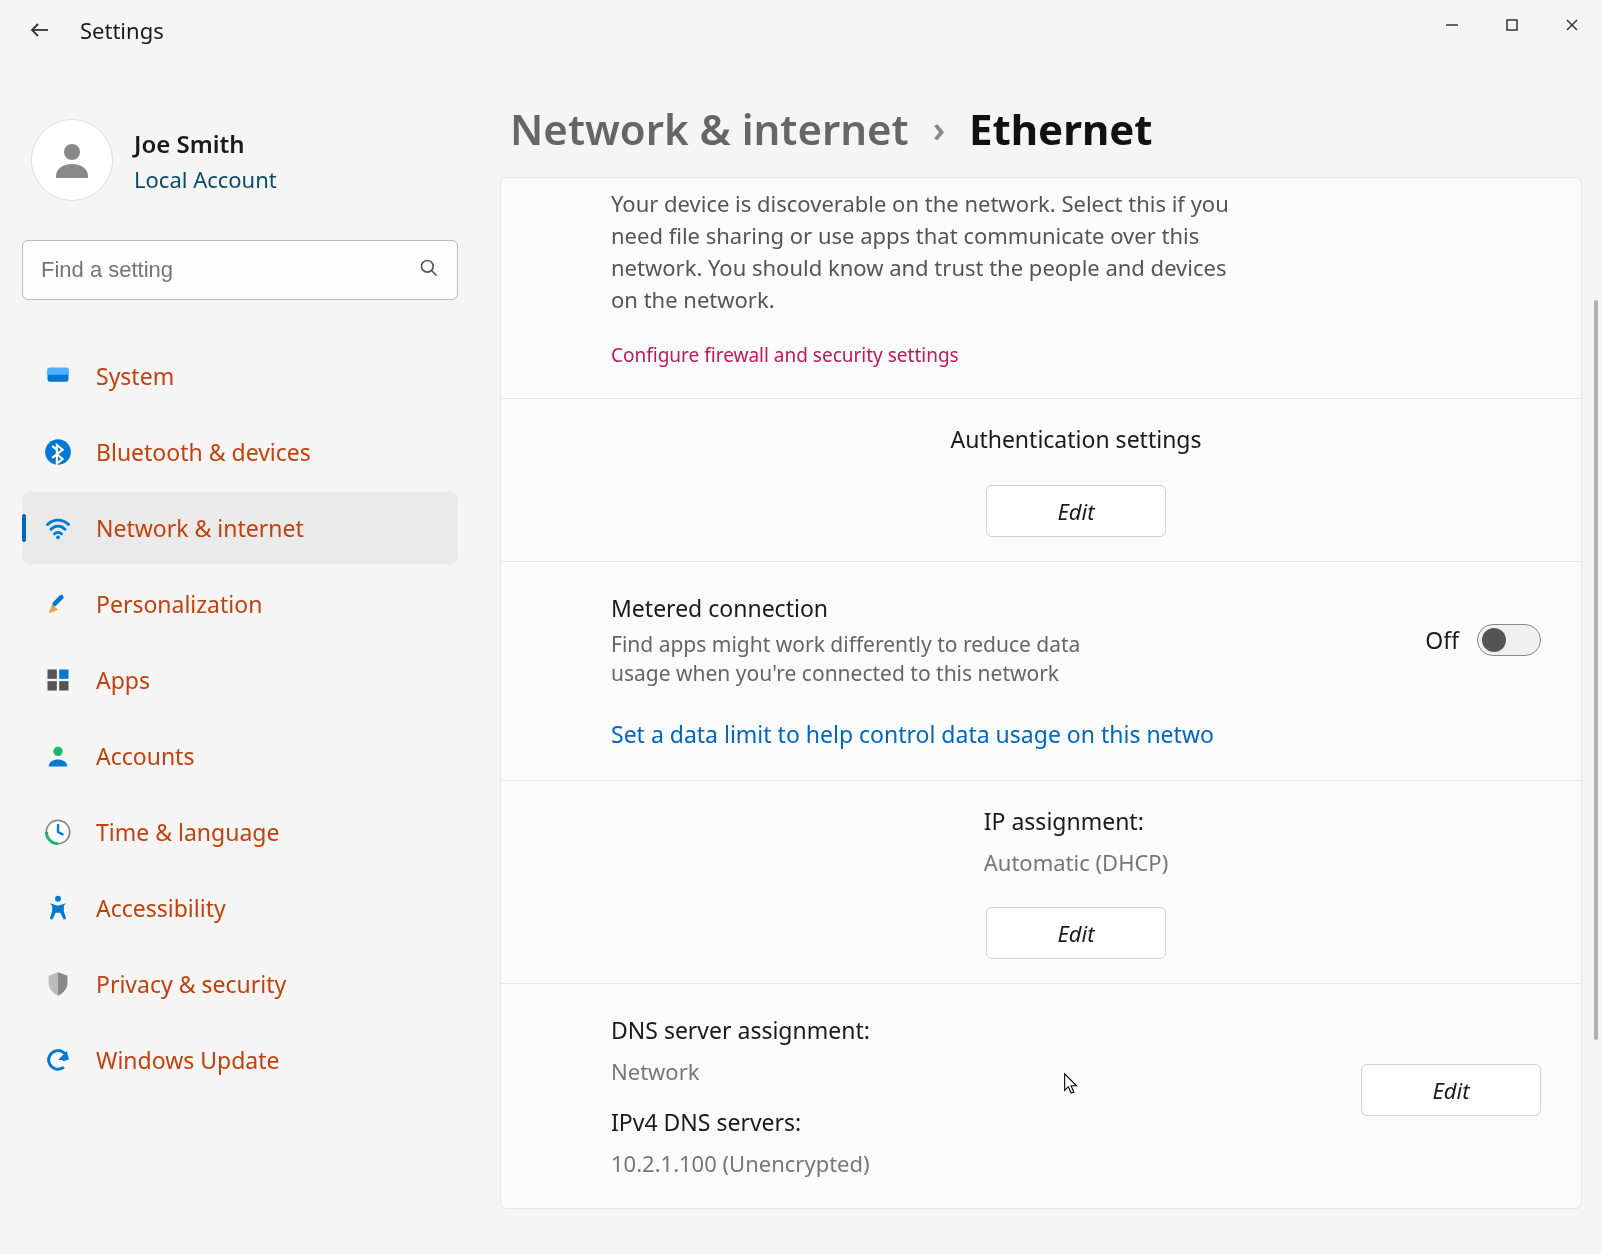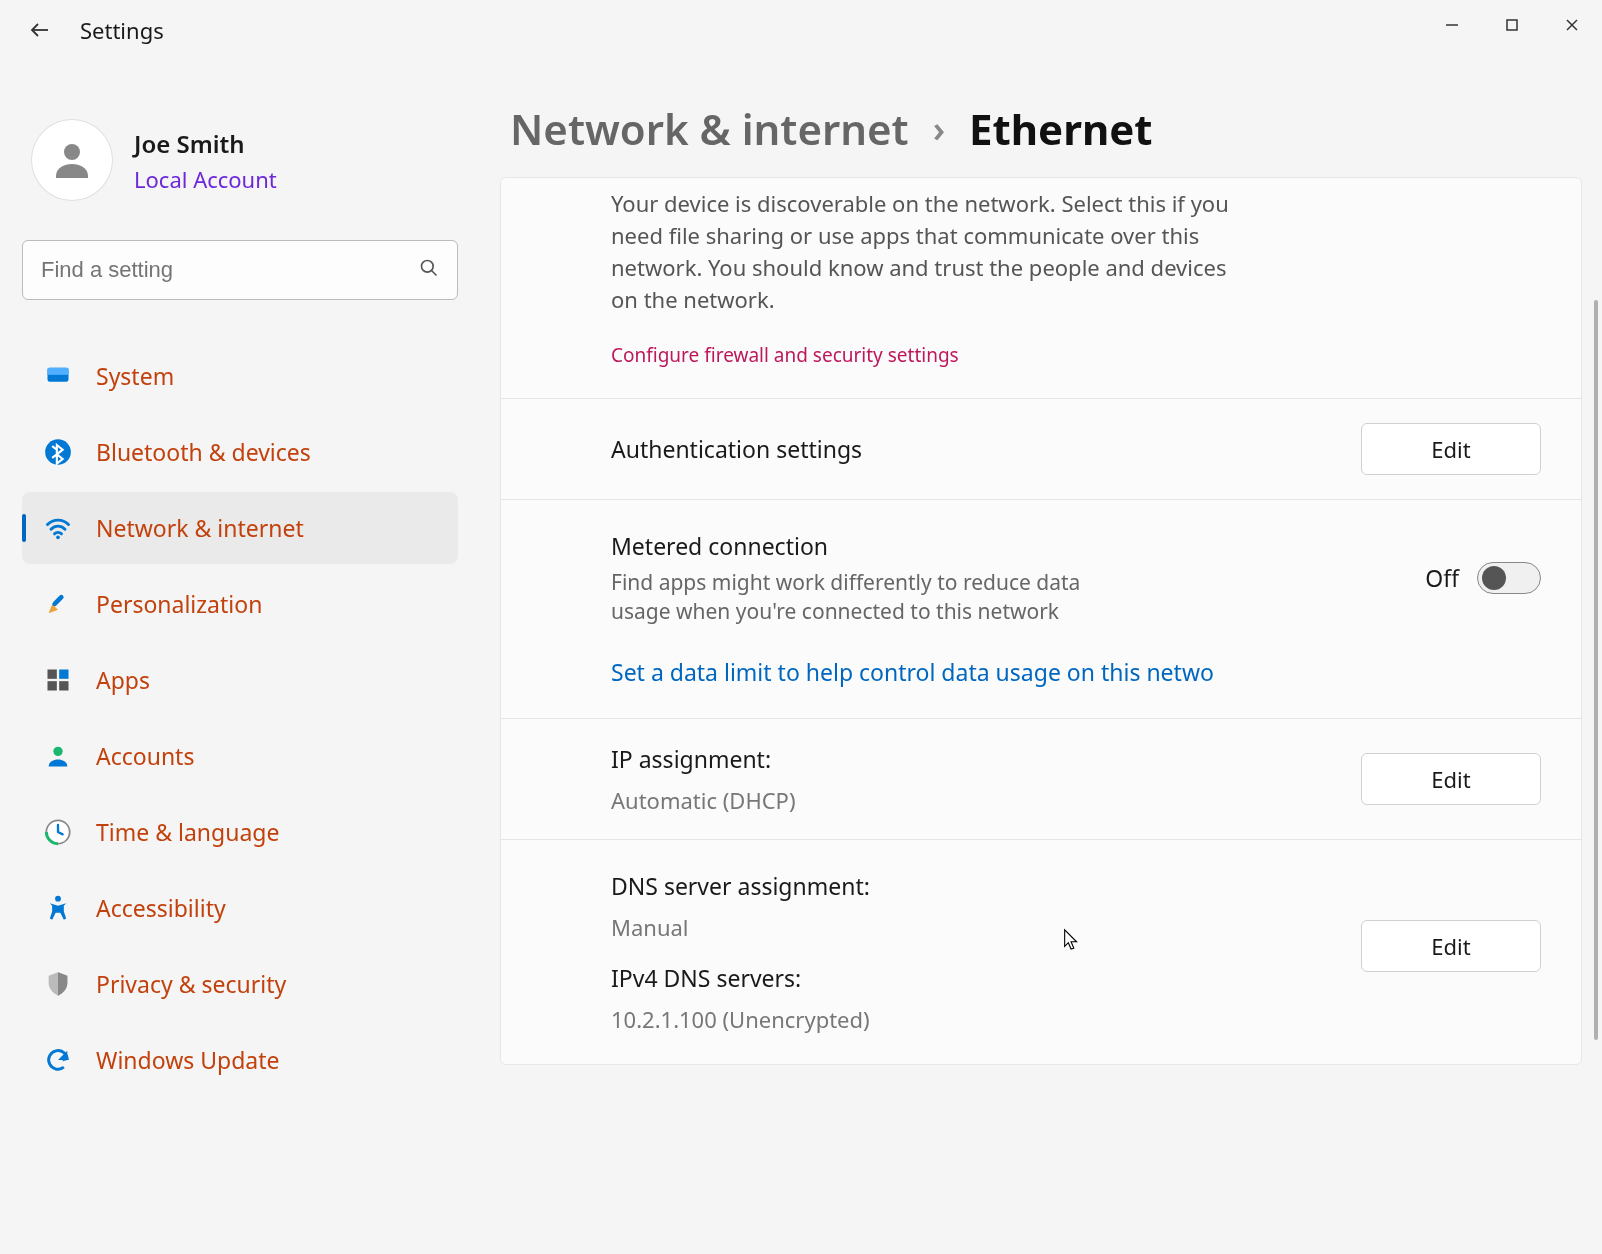--- a/index.html
+++ b/index.html
@@ -26,21 +26,21 @@
 .content-wrap { display:flex; flex:1; overflow:hidden; }
 .sidebar { width: 480px; padding: 30px 22px 0 22px; display:flex; flex-direction:column; }
 .user-row { display:flex; align-items:center; gap:22px; margin:30px 0 40px 10px; }
 .avatar {
   width: 80px; height:80px; border-radius:50%; background:#fff;
   display:flex; align-items:center; justify-content:center;
   box-shadow: 0 0 0 1px #e0e0e0;
 }
 .avatar svg { width:48px; height:48px; fill:#888; }
 .user-name { font-size:24px; font-weight:600; }
-.user-type { font-size:22px; color:#6d28d9; margin-top:4px; }
+.user-type { font-size:22px; color:#0c4a6e; margin-top:4px; }
 .search-box {
   height:60px; border:1px solid #bbb; border-radius:6px;
   background:#fdfdfd; display:flex; align-items:center; padding:0 18px;
   margin-bottom: 40px;
 }
 .search-box input { flex:1; border:none; background:transparent; font-size:22px; outline:none; color:#444; }
 .search-box .icon { font-size:20px; color:#555; }
 .nav { display:flex; flex-direction:column; gap:4px; }
 .nav-item {
   height:72px; display:flex; align-items:center; gap:22px;
@@ -66,35 +66,35 @@
 }
 .section { border-bottom:1px solid #e6e6e6; padding:30px 40px 30px 110px; position:relative; }
 .section:last-child { border-bottom:none; }
 .desc { font-size:22px; color:#555; line-height:1.45; max-width:640px; }
 .link { color:#be185d; font-size:19px; display:inline-block; margin-top:26px; }
 .row { display:flex; align-items:center; justify-content:space-between; gap:30px; }
 .row .label { font-size:23px; color:#1a1a1a; }
 .row .sub { font-size:21px; color:#666; margin-top:6px; max-width:500px; line-height:1.4; }
 .edit-btn {
   background:#fff; border:1px solid #d0d0d0; border-radius:6px;
-  width:180px; height:52px; font-size:22px; display:flex; align-items:center; justify-content:center;
+  width:180px; height:52px; font-size:22px; display:flex; align-items:center; justify-content:center;font-style:italic;
 }
 .toggle-label { font-size:23px; color:#1a1a1a; }
 .toggle-wrap { display:flex; align-items:center; gap:18px; }
 .toggle {
   width:64px; height:32px; border-radius:16px; border:1px solid #888;
   background:#f0f0f0; position:relative;
 }
 .toggle .knob {
   width:24px; height:24px; border-radius:50%; background:#555;
   position:absolute; top:3px; left:4px;
 }
 .kv .k { font-size:23px; color:#1a1a1a; margin-bottom:10px; }
 .kv .v { font-size:22px; color:#777; margin-bottom:20px; }
-.section.tight { padding:24px 40px 24px 110px; }
+.section.tight { padding:24px 40px 24px 110px;flex-direction:column; }
 .overflow-link { color:#0067c0; font-size:23px; white-space:nowrap; overflow:hidden; }
 .cursor {
   position:absolute; width:22px; height:28px; pointer-events:none; z-index:100;
 }
 .scrollbar-track {
   position:absolute; right:4px; top:300px; bottom:40px; width:4px;
 }
 .scrollbar-thumb {
   position:absolute; right:0; top:0; width:4px; height:740px; background:#b0b0b0; border-radius:2px;
 }
@@ -311,21 +311,21 @@
             <div class="kv">
               <div class="k">IP assignment:</div>
               <div class="v" style="margin-bottom:0">Automatic (DHCP)</div>
             </div>
             <div class="edit-btn">Edit</div>
           </div>
 
           <div class="section row" style="align-items:flex-start; position:relative;">
             <div class="kv">
               <div class="k">DNS server assignment:</div>
-              <div class="v">Manual</div>
+              <div class="v">Network</div>
               <div class="k">IPv4 DNS servers:</div>
               <div class="v" style="margin-bottom:0">10.2.1.100 (Unencrypted)</div>
             </div>
             <div class="edit-btn" style="margin-top:50px; position:relative;">Edit</div>
             <svg class="cursor" style="left:560px; top:85px;" viewBox="0 0 24 24">
                 <path d="M4 2l0 18 4-4 3 7 3-1-3-7h6z" fill="#fff" stroke="#000" stroke-width="1.2"></path>
               </svg>
           </div>
 
         </div>

